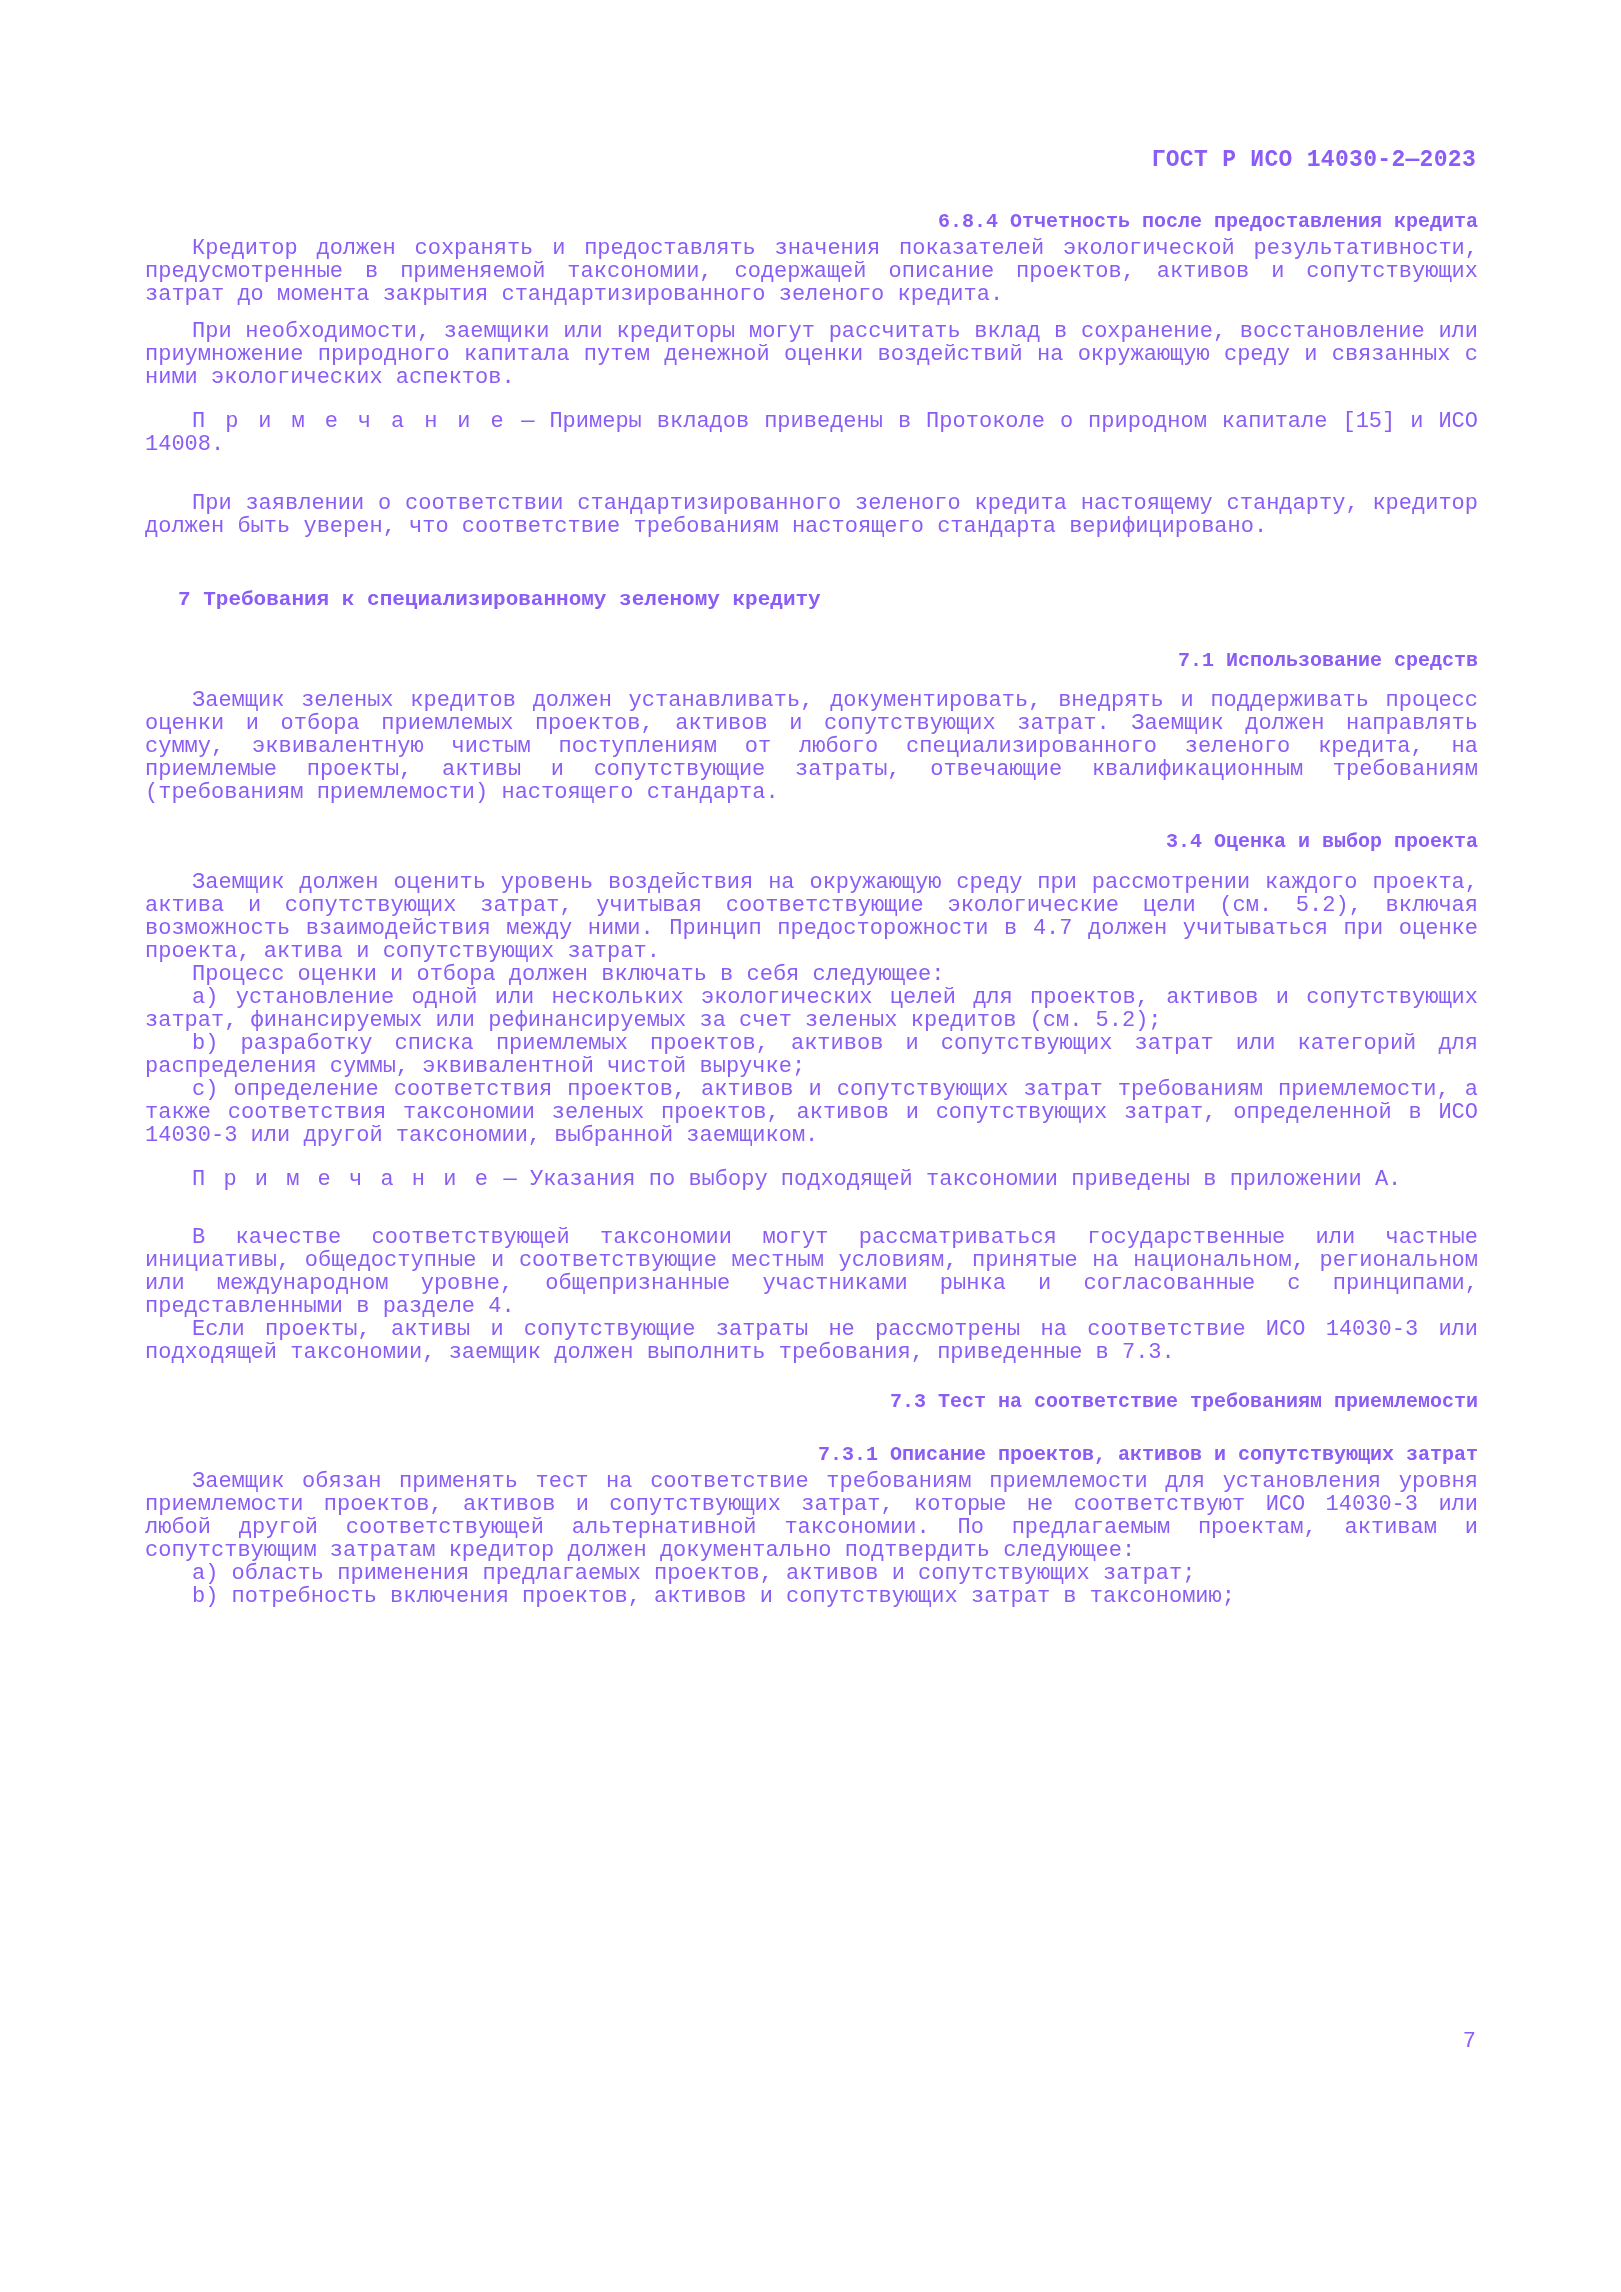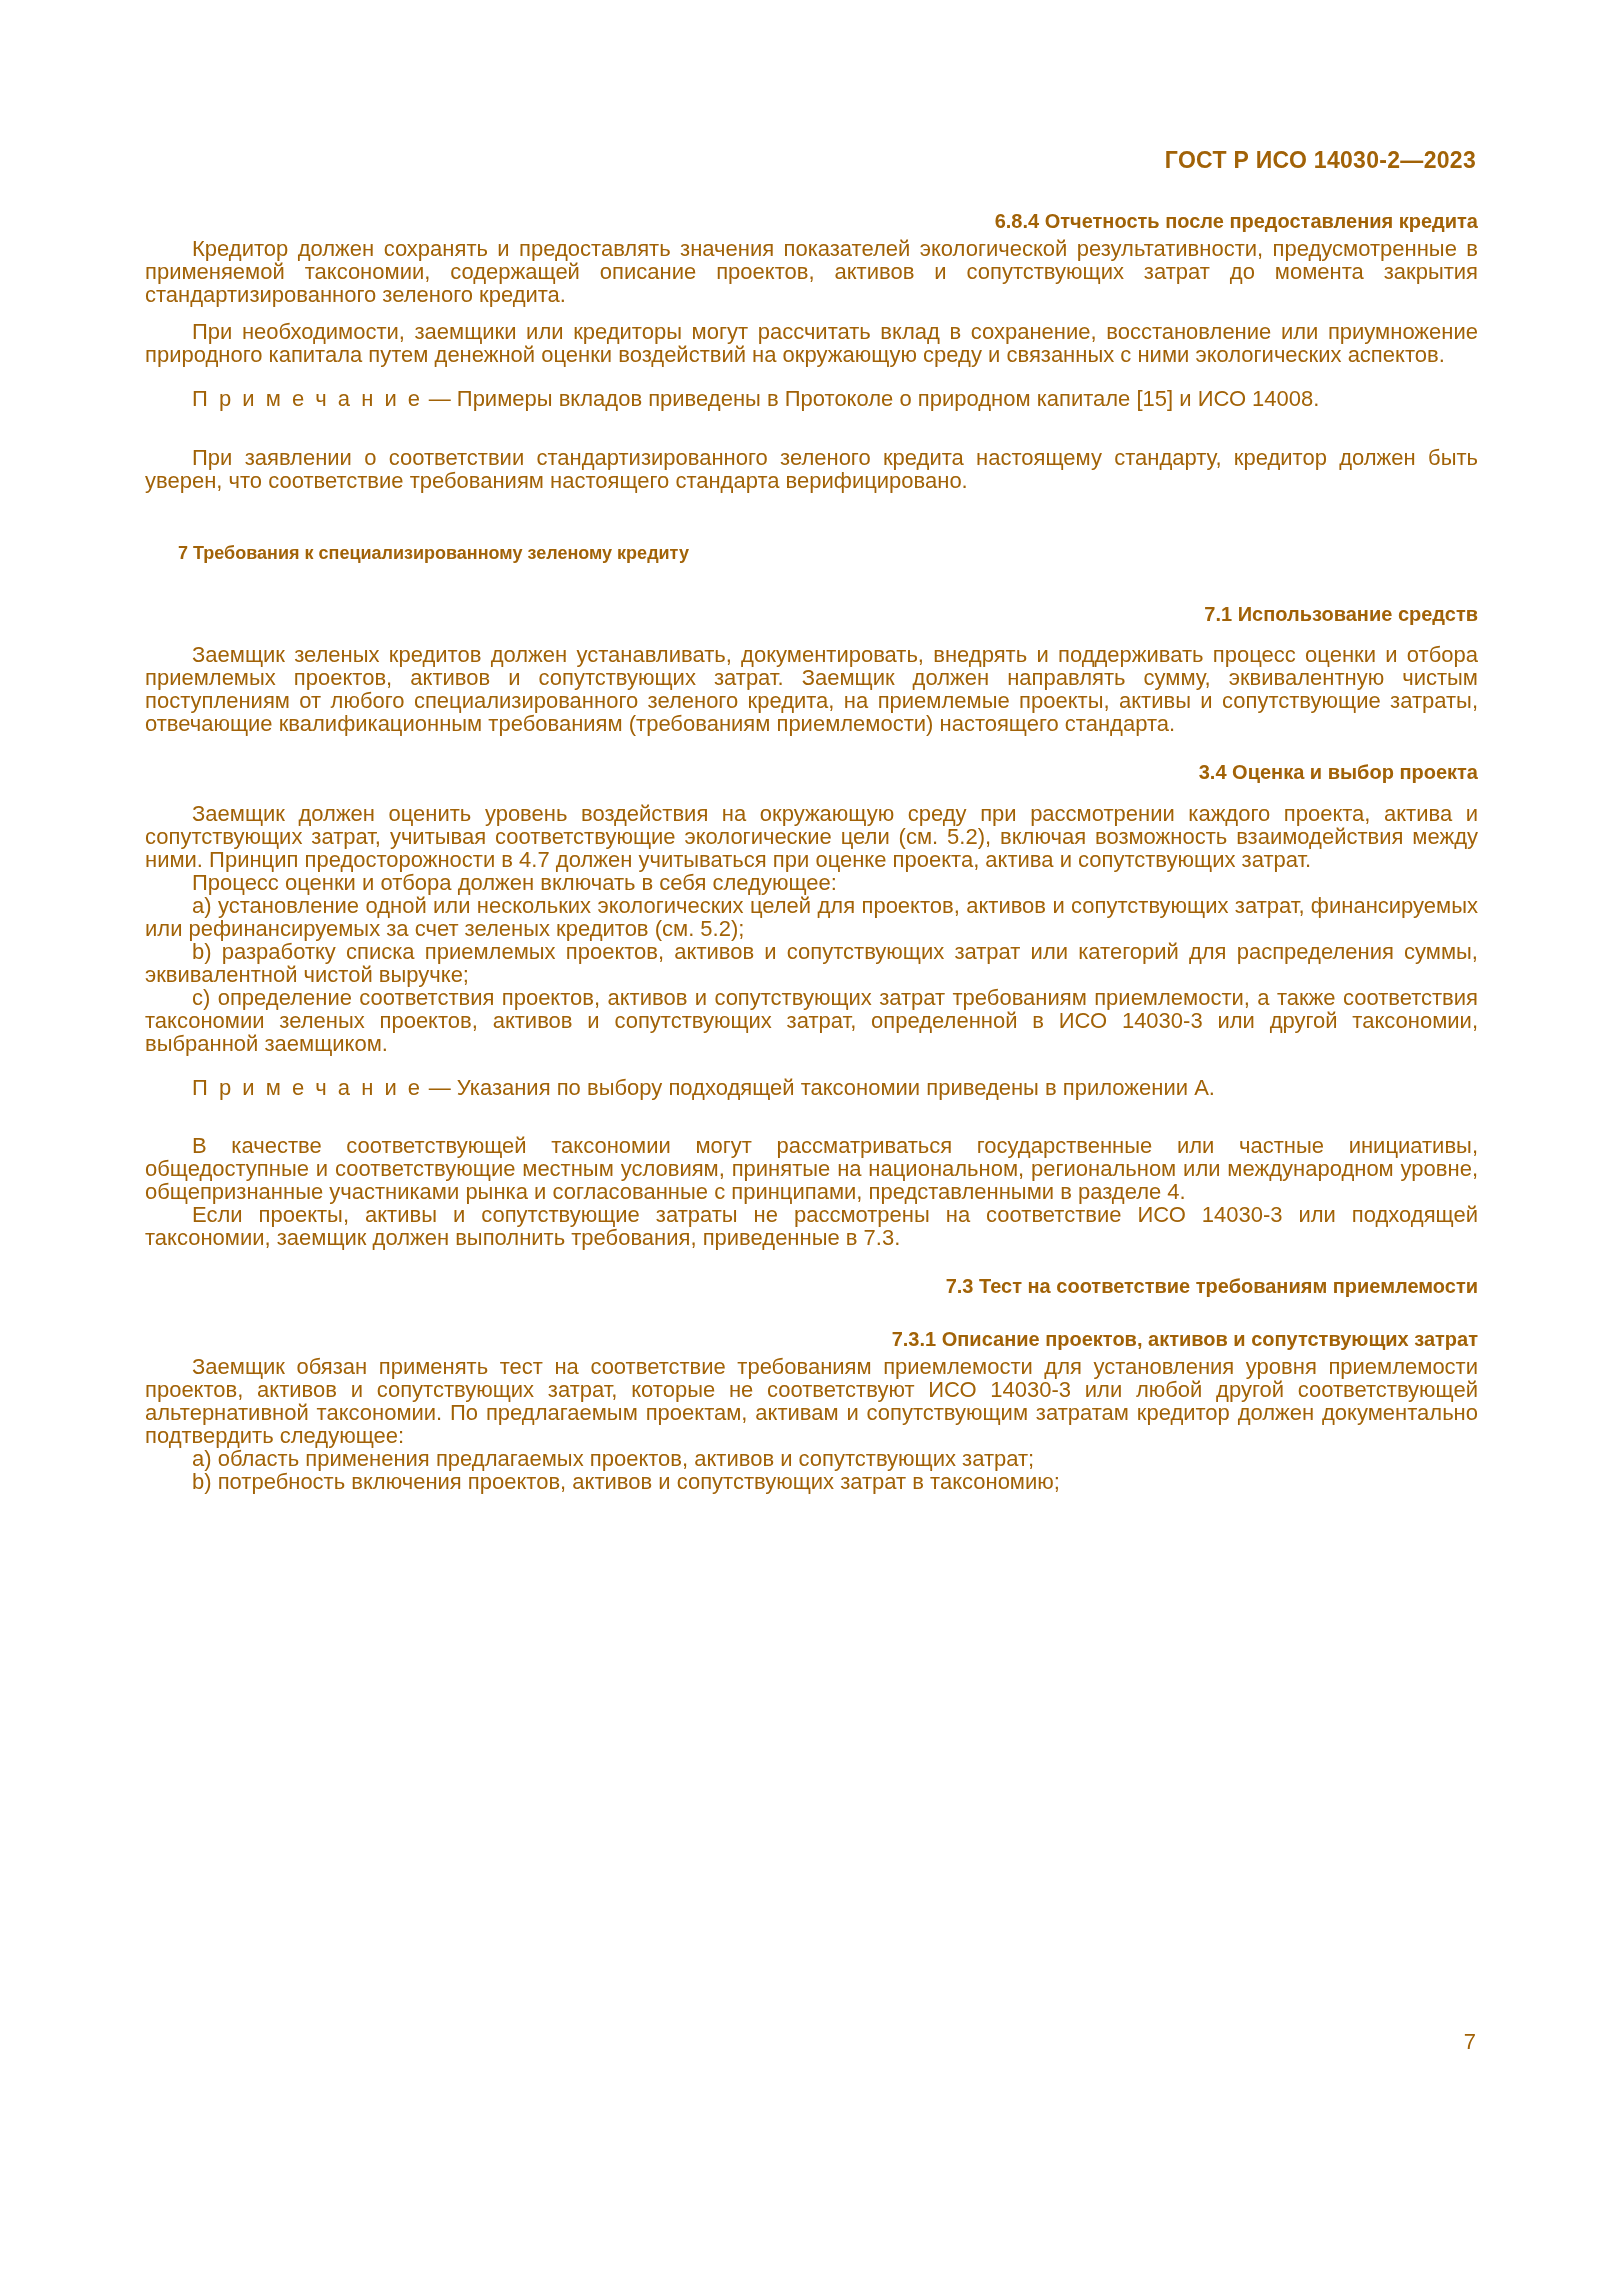--- a/index.html
+++ b/index.html
@@ -6,22 +6,22 @@
     margin: 0;
     padding: 0;
     background: #ffffff;
   }
   .page {
     position: relative;
     width: 1621px;
     height: 2293px;
     margin: 0 auto;
     background: #ffffff;
-    font-family: Liberation Sans, sans-serif;
-    color: #a16207;
+    font-family: Liberation Mono, monospace;
+    color: #8b5cf6;
     box-sizing: border-box;
   }
   .header {
     position: absolute;
     top: 147px;
     right: 145px;
     font-size: 23px;
     font-weight: bold;
     letter-spacing: 0.3px;
     white-space: nowrap;
@@ -45,21 +45,21 @@
   .h-sub {
     font-weight: bold;
     font-size: 20px;
     line-height: 31px;
     margin: 0;
     text-indent: 47px;
     text-align: right;
   }
   .h-main {
     font-weight: bold;
-    font-size: 18px;
+    font-size: 21px;
     line-height: 33px;
     margin: 0;
     text-indent: 33px;
     text-align: left;
   }
   .note {
     text-indent: 47px;
   }
   .note .sp {
     letter-spacing: 2.5px;

